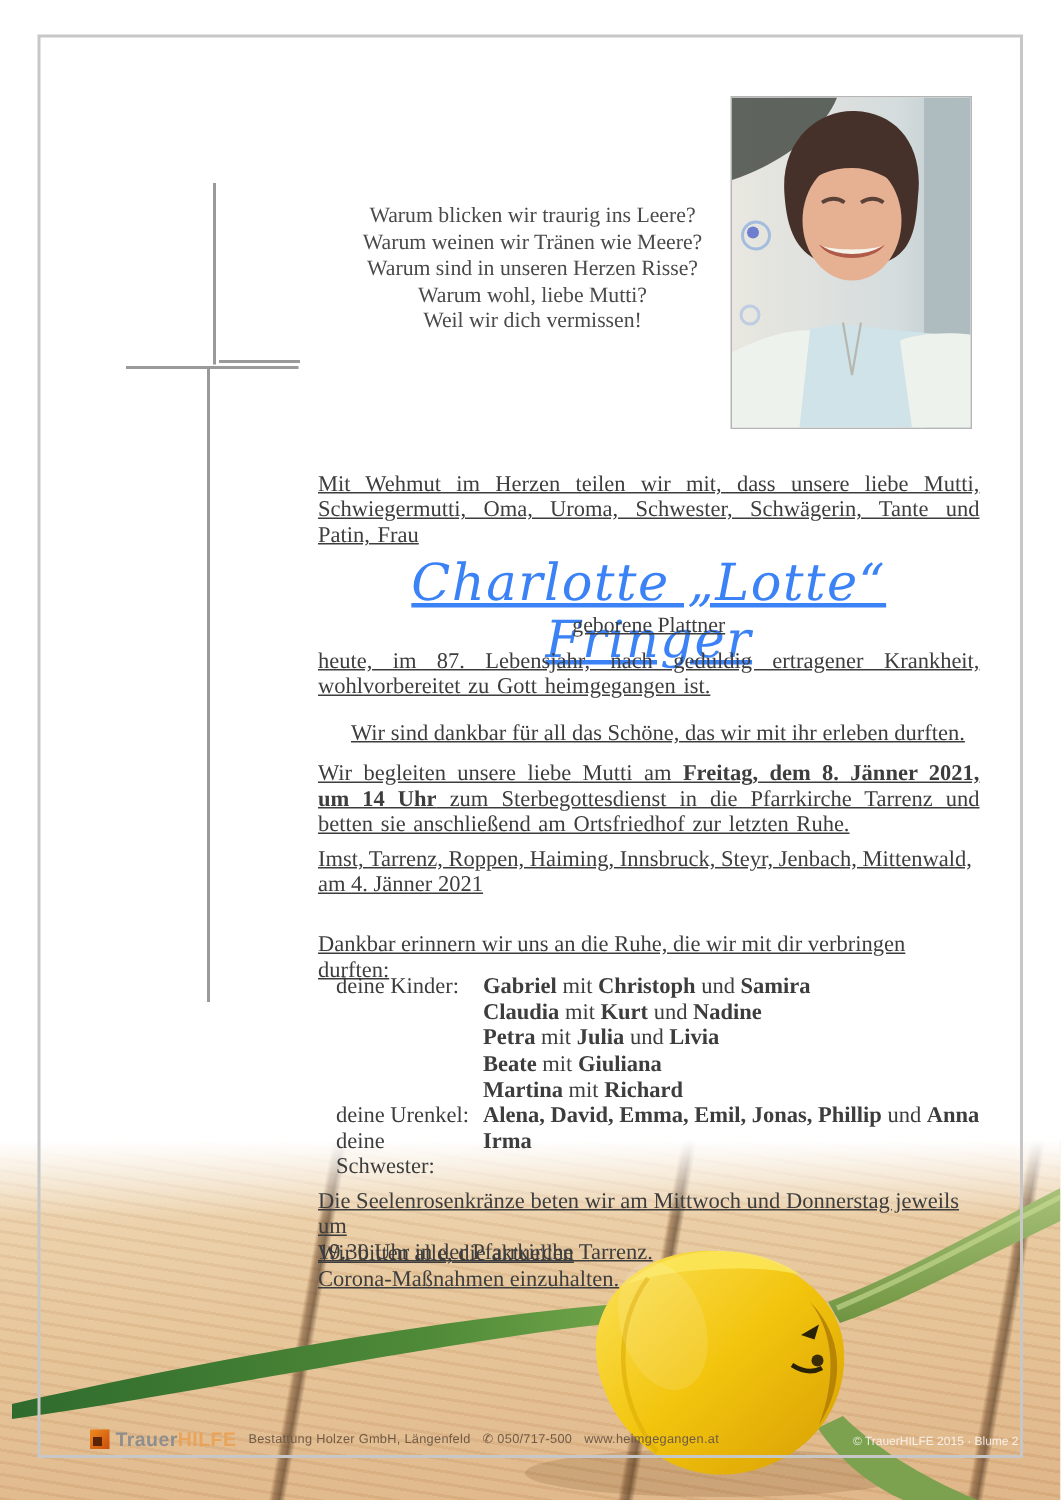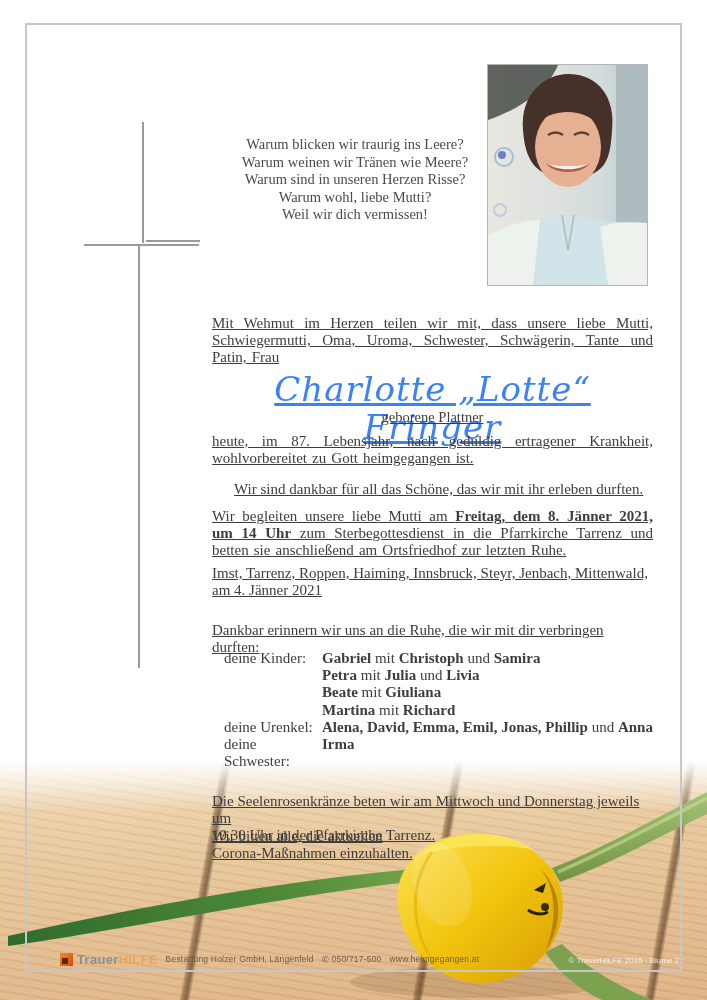--- a/index.html
+++ b/index.html
@@ -131,20 +131,24 @@
 <div class="abs col para just" style="top:508px;"><span>Wir begleiten unsere liebe Mutti am </span><span class="b">Freitag, dem 8. Jänner 2021, um 14 Uhr</span><span> zum Sterbegottesdienst in die Pfarrkirche Tarrenz und betten sie anschließend am Ortsfriedhof zur letzten Ruhe.</span></div>
 
 <div class="abs col para" style="top:565px;">Imst, Tarrenz, Roppen, Haiming, Innsbruck, Steyr, Jenbach, Mittenwald,<br>am 4. Jänner 2021</div>
 
 <div class="abs col para" style="top:622px;">Dankbar erinnern wir uns an die Ruhe, die wir mit dir verbringen durften:</div>
 
 <div class="abs family" id="family-rows">
     <div class="frow">
       <div class="flabel">deine Kinder:</div>
       <div class="fval"><span class="b">Gabriel</span><span> mit </span><span class="b">Christoph</span><span> und </span><span class="b">Samira</span></div>
+    </div>
+    <div class="frow">
+      <div class="flabel"></div>
+      <div class="fval"><span class="b">Claudia</span><span> mit </span><span class="b">Kurt</span><span> und </span><span class="b">Nadine</span></div>
     </div>
     <div class="frow">
       <div class="flabel"></div>
       <div class="fval"><span class="b">Petra</span><span> mit </span><span class="b">Julia</span><span> und </span><span class="b">Livia</span></div>
     </div>
     <div class="frow">
       <div class="flabel"></div>
       <div class="fval"><span class="b">Beate</span><span> mit </span><span class="b">Giuliana</span></div>
     </div>
     <div class="frow">

